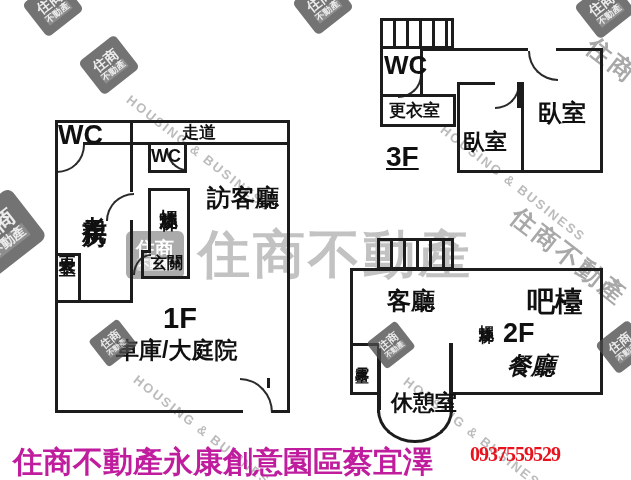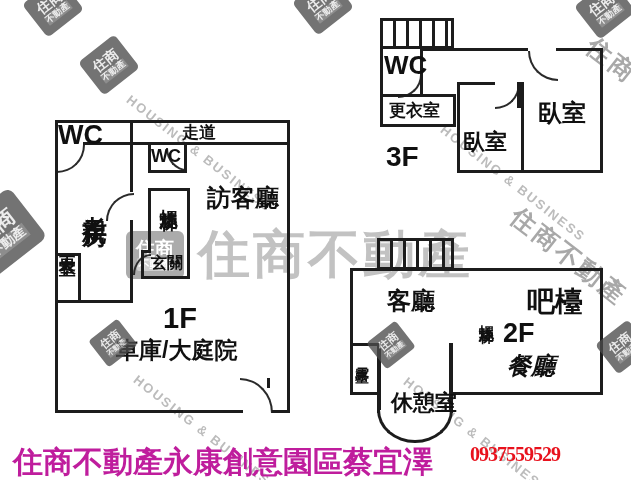--- a/index.html
+++ b/index.html
@@ -173,21 +173,21 @@
     <div class="w" style="left:457px;top:82px;width:38px;height:3px;"></div>
     <div class="w" style="left:517px;top:82px;width:6px;height:26px;"></div>
     <div class="w" style="left:521px;top:82px;width:3px;height:91px;"></div>
 
     <div class="arc qbl" style="left:528px;top:51px;width:28px;height:28px;"></div>
     <div class="arc qbr" style="left:495px;top:84px;width:23px;height:23px;"></div>
     <div class="arc qbr" style="left:398px;top:75px;width:22px;height:21px;"></div>
 
     <div class="lbl" style="left:384px;top:52px;font-size:26px;">WC</div>
     <div class="lbl" style="left:389px;top:102px;font-size:17px;">更衣室</div>
-    <div class="lbl" style="left:386px;top:142px;font-size:28px;">3F</div>
+    <div class="lbl" style="left:386px;top:142px;font-size:28px;text-decoration:underline;">3F</div>
     <div class="lbl" style="left:463px;top:131px;font-size:22px;">臥室</div>
     <div class="lbl" style="left:538px;top:101px;font-size:24px;">臥室</div>
   </div>
 
   <div class="plan">
     <div class="hatch" style="left:377px;top:238px;width:77px;height:32px;"></div>
 
     <div class="w" style="left:350px;top:268px;width:253px;height:3px;"></div>
     <div class="w" style="left:350px;top:268px;width:3px;height:127px;"></div>
     <div class="w" style="left:600px;top:268px;width:3px;height:127px;"></div>

